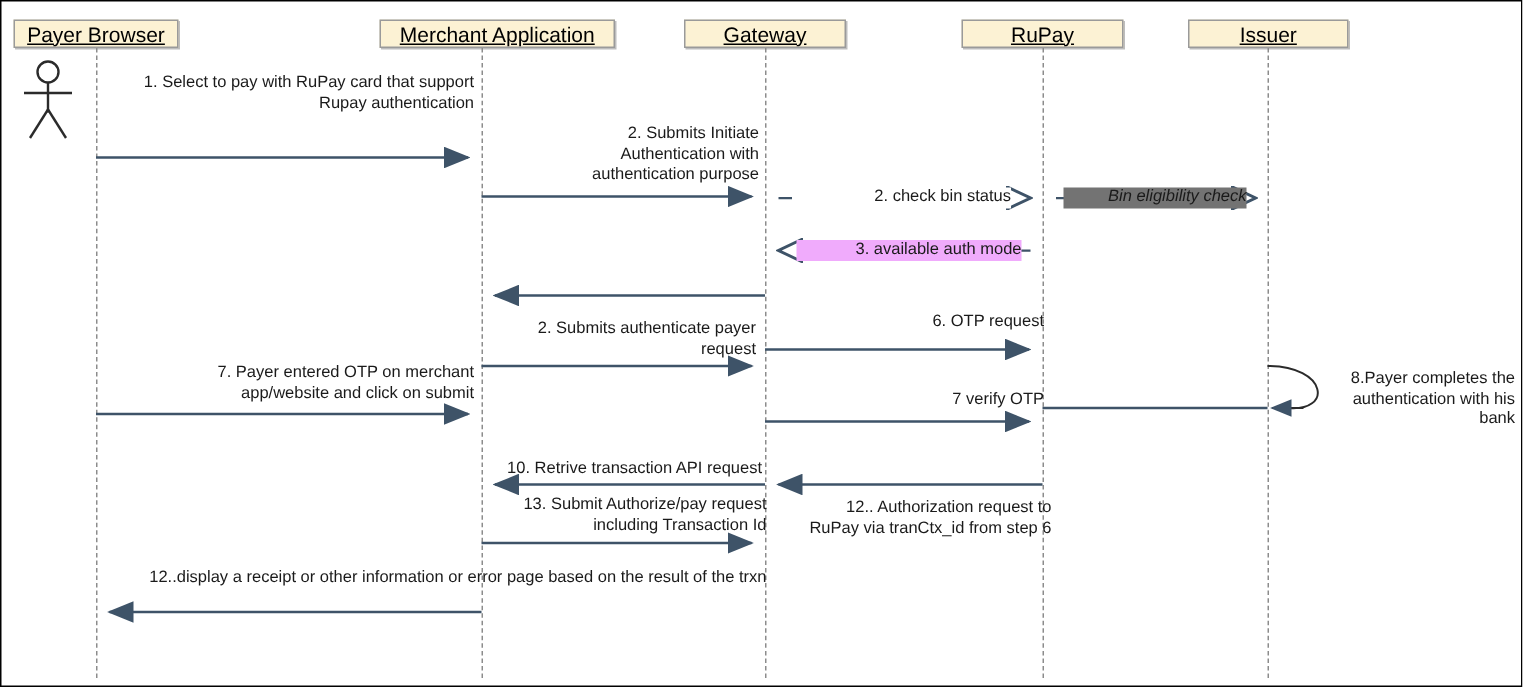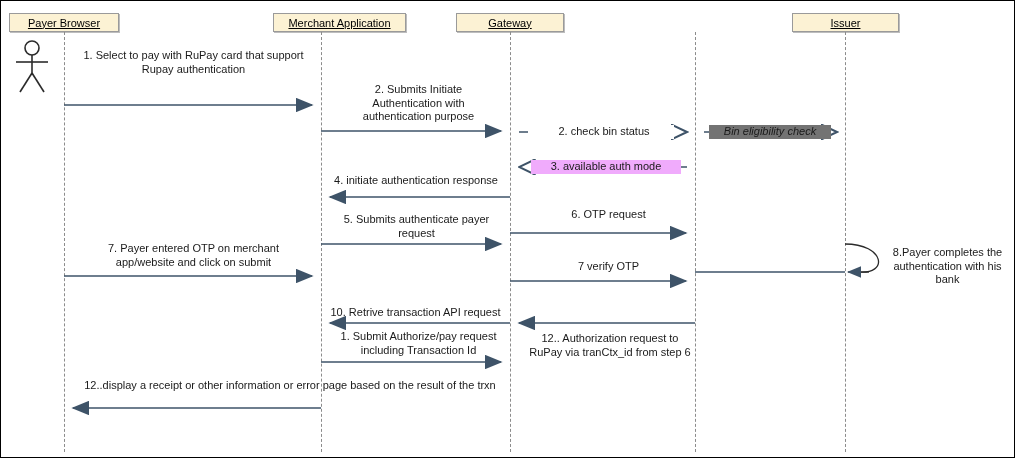--- a/index.html
+++ b/index.html
@@ -20,38 +20,38 @@
     position: absolute;
     background: #FCF2D4;
     border: 1px solid #9a9a9a;
     box-shadow: 1px 1px 0 #bdbdbd;
     height: 19px;
     display: flex;
     align-items: center;
     justify-content: center;
   }
   .lifeline-head span {
-    font-size: 11px;
+    font-size: 14px;
     color: #000;
     text-decoration: underline;
     white-space: nowrap;
   }
   .lifeline-line {
     position: absolute;
     width: 0;
     border-left: 1px dashed #8c8c8c;
   }
   .actor {
     position: absolute;
   }
   .msg-label {
     position: absolute;
     font-size: 11px;
     color: #1a1a1a;
-    text-align: center;
+    text-align: right;
     line-height: 13.5px;
     white-space: pre-line;
   }
   svg.arrows {
     position: absolute;
     left: 0; top: 0;
     width: 1015px;
     height: 458px;
     pointer-events: none;
   }
@@ -59,30 +59,33 @@
 </head>
 <body>
 
 <div id="canvas">
 
   <div class="lifeline-head" style="left:8px; top:12px; width:110px;">
     <span>Payer Browser</span>
   </div>
   <div class="lifeline-line" style="left:63px; top:31px; height:420px;"></div>
 
-  <div class="lifeline-head" style="left:252px; top:12px; width:133px;margin-left:20px;">
+  <div class="lifeline-head" style="left:252px; top:12px; width:157px;">
     <span>Merchant Application</span>
   </div>
   <div class="lifeline-line" style="left:320px; top:31px; height:420px;"></div>
 
   <div class="lifeline-head" style="left:455px; top:12px; width:108px;text-align:center;">
     <span>Gateway</span>
   </div>
   <div class="lifeline-line" style="left:509px; top:31px; height:420px;"></div>
 
+  <div class="lifeline-head" style="left:640px; top:12px; width:108px;">
+    <span>RuPay</span>
+  </div>
   <div class="lifeline-line" style="left:694px; top:31px; height:420px;"></div>
 
   <div class="lifeline-head" style="left:791px; top:12px; width:107px;">
     <span>Issuer</span>
   </div>
   <div class="lifeline-line" style="left:844px; top:31px; height:420px;"></div>
 
   <div class="actor" style="left:6px; top:38px;">
     <svg width="50" height="56" viewBox="0 0 50 56">
       <circle cx="25" cy="9" r="7" fill="none" stroke="#2b2b2b" stroke-width="1.6"></circle>
@@ -145,40 +148,39 @@
   <div class="msg-label" style="left:330px; top:82px; width:175px;">2. Submits Initiate
 Authentication with
 authentication purpose</div>
 
   <div class="msg-label" style="left:533px; top:124px; width:140px; background:#ffffff;">2. check bin status</div>
 
   <div class="msg-label" style="left:708px; top:124px; width:122px; background:#737373;font-style:italic;">Bin eligibility check</div>
 
   <div class="msg-label" style="left:530px; top:159px; width:150px; background:#f0abfc;">3. available auth mode</div>
 
-  <div class="msg-label" style="left:325px; top:173px; width:180px;">4. initiate authentication response</div>
 
-  <div class="msg-label" style="left:328px; top:212px; width:175px;">5. Submits authenticate payer
+  <div class="msg-label" style="left:328px; top:212px; width:175px;">2. Submits authenticate payer
 request</div>
 
   <div class="msg-label" style="left:520px; top:207px; width:175px;">6. OTP request</div>
 
   <div class="msg-label" style="left:70px; top:241px; width:245px;">7. Payer entered OTP on merchant
 app/website and click on submit</div>
 
   <div class="msg-label" style="left:520px; top:259px; width:175px;">7  verify OTP</div>
 
   <div class="msg-label" style="left:884px; top:245px; width:125px;">8.Payer completes the
 authentication with his
 bank</div>
 
 
   <div class="msg-label" style="left:322px; top:305px; width:185px;">10. Retrive transaction API request</div>
 
-  <div class="msg-label" style="left:325px; top:329px; width:185px;">1. Submit Authorize/pay request
+  <div class="msg-label" style="left:325px; top:329px; width:185px;">13. Submit Authorize/pay request
 including Transaction Id</div>
 
   <div class="msg-label" style="left:518px; top:331px; width:182px;">12.. Authorization request to
 RuPay via  tranCtx_id from step 6</div>
 
   <div class="msg-label" style="left:68px; top:378px; width:442px;">12..display a receipt or other information or error page based on the result of the trxn</div>
 
 </div>
 
 </body></html>

